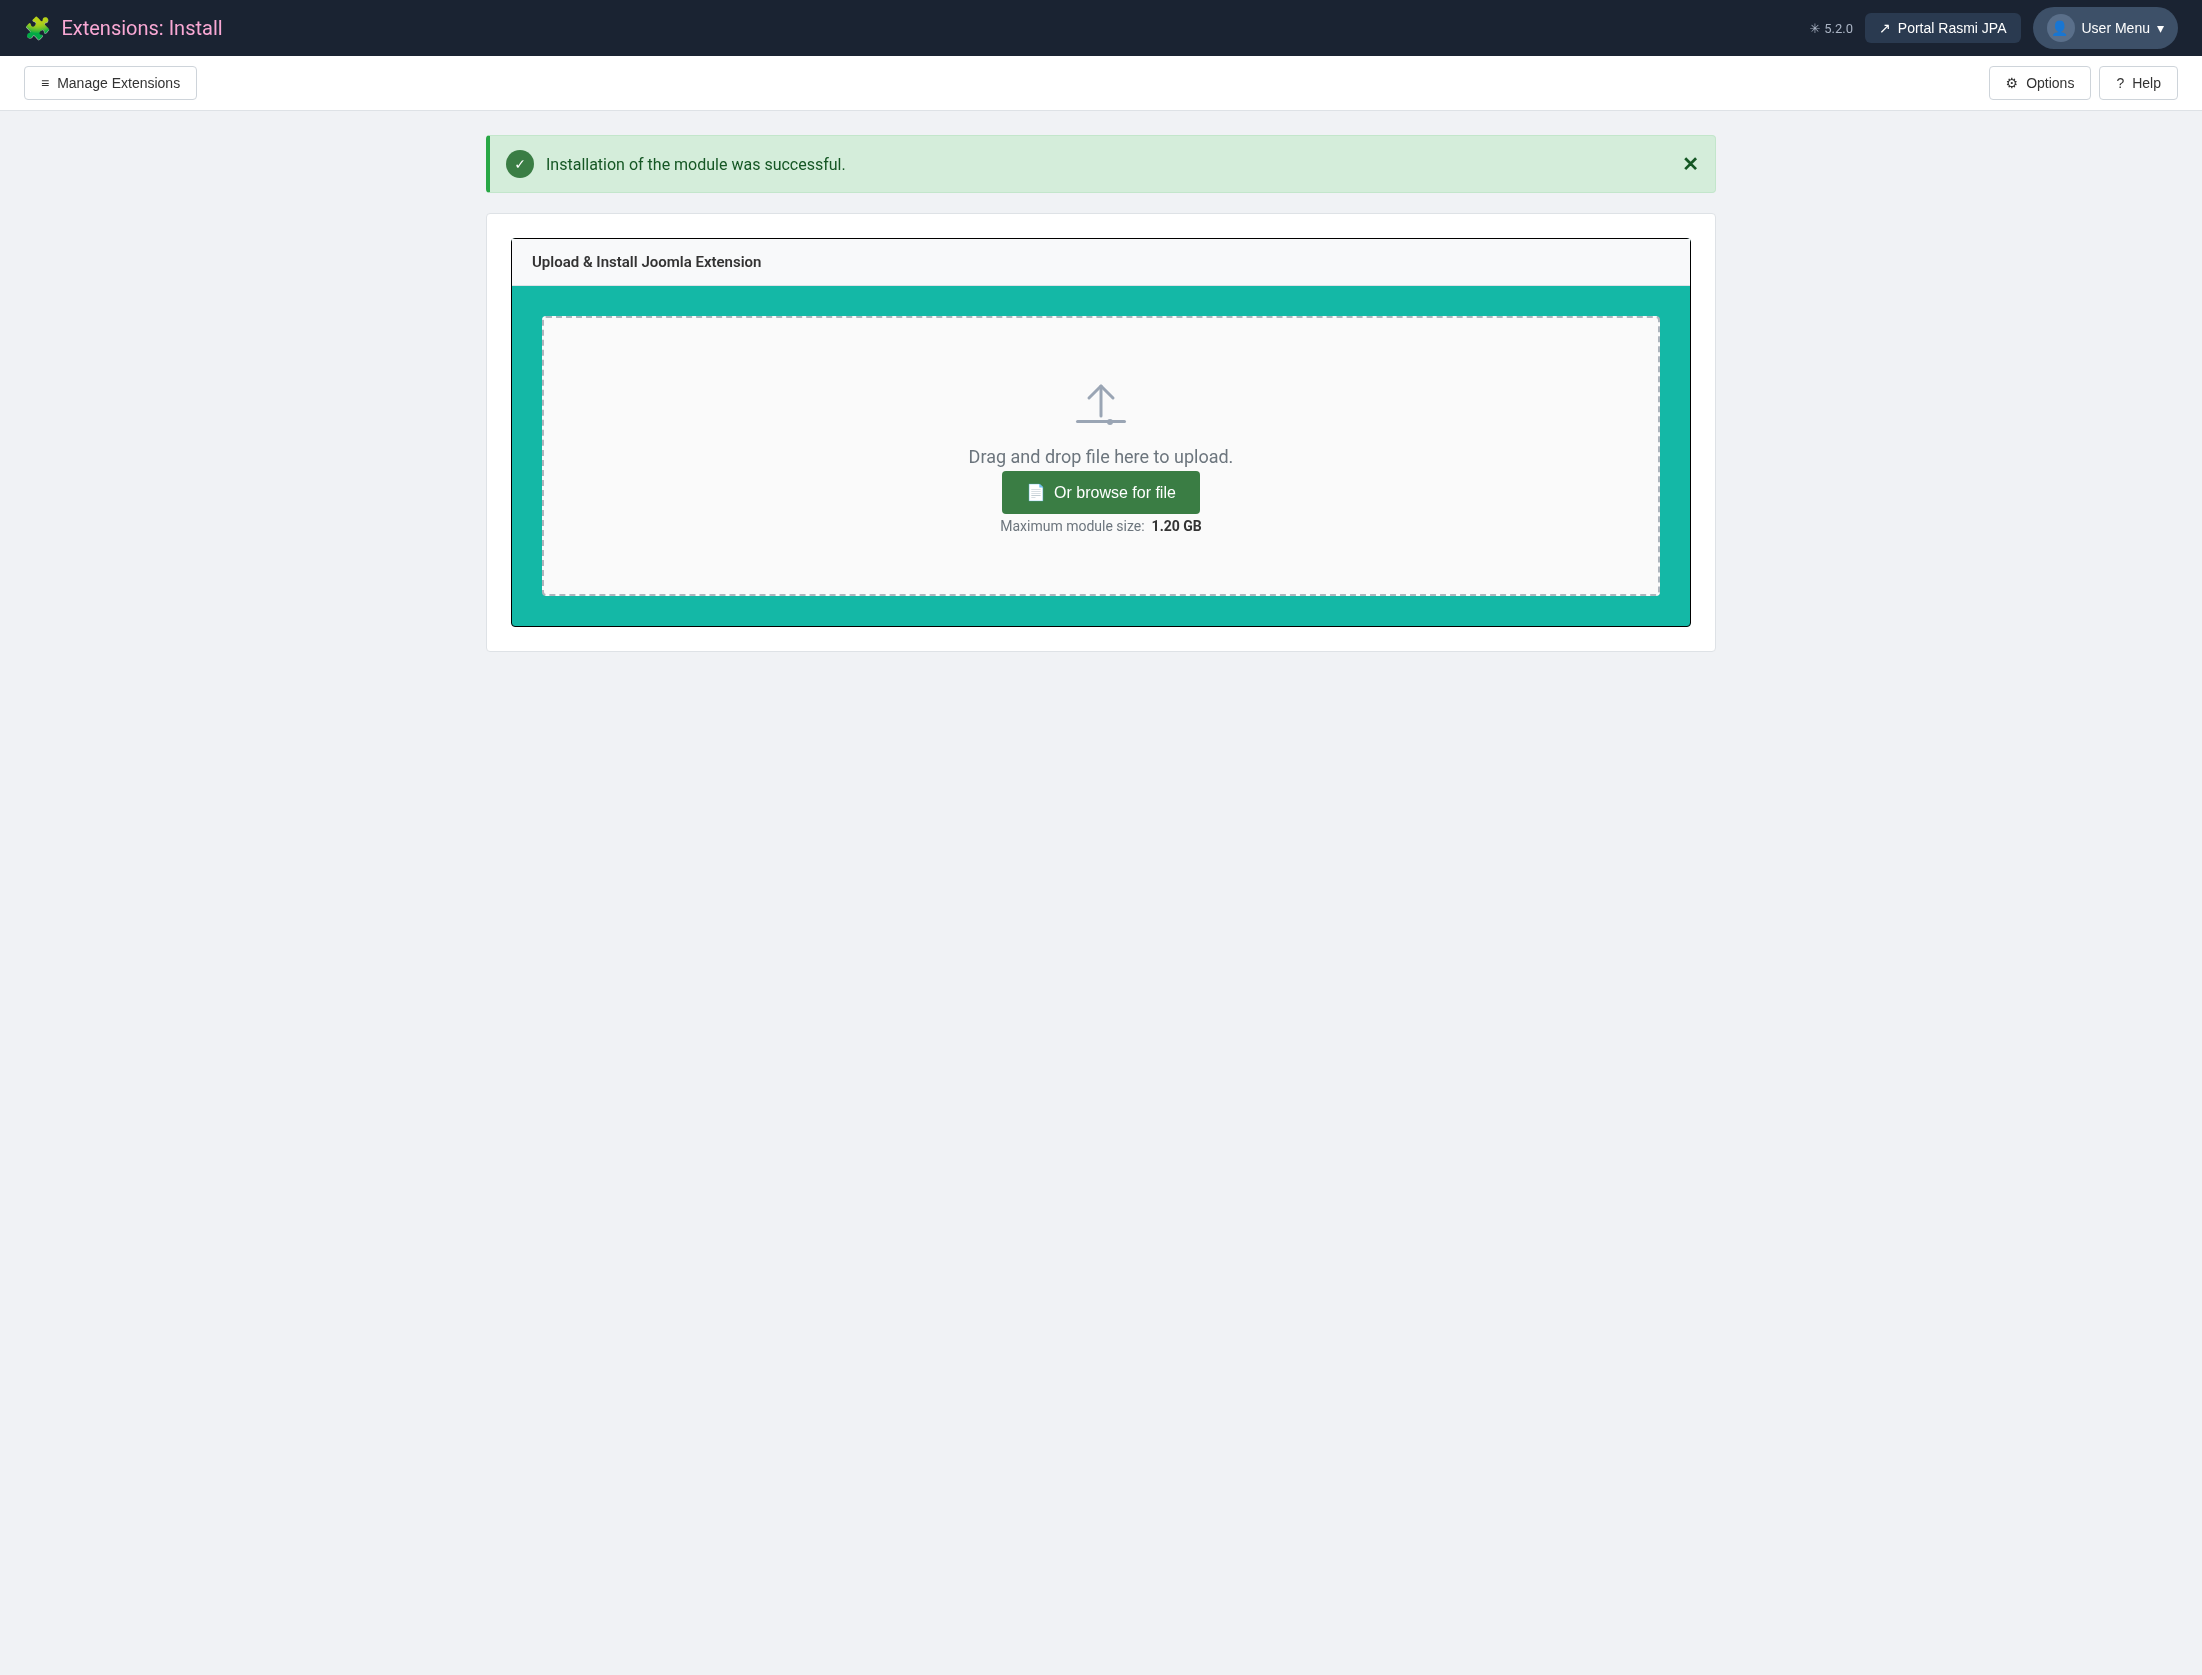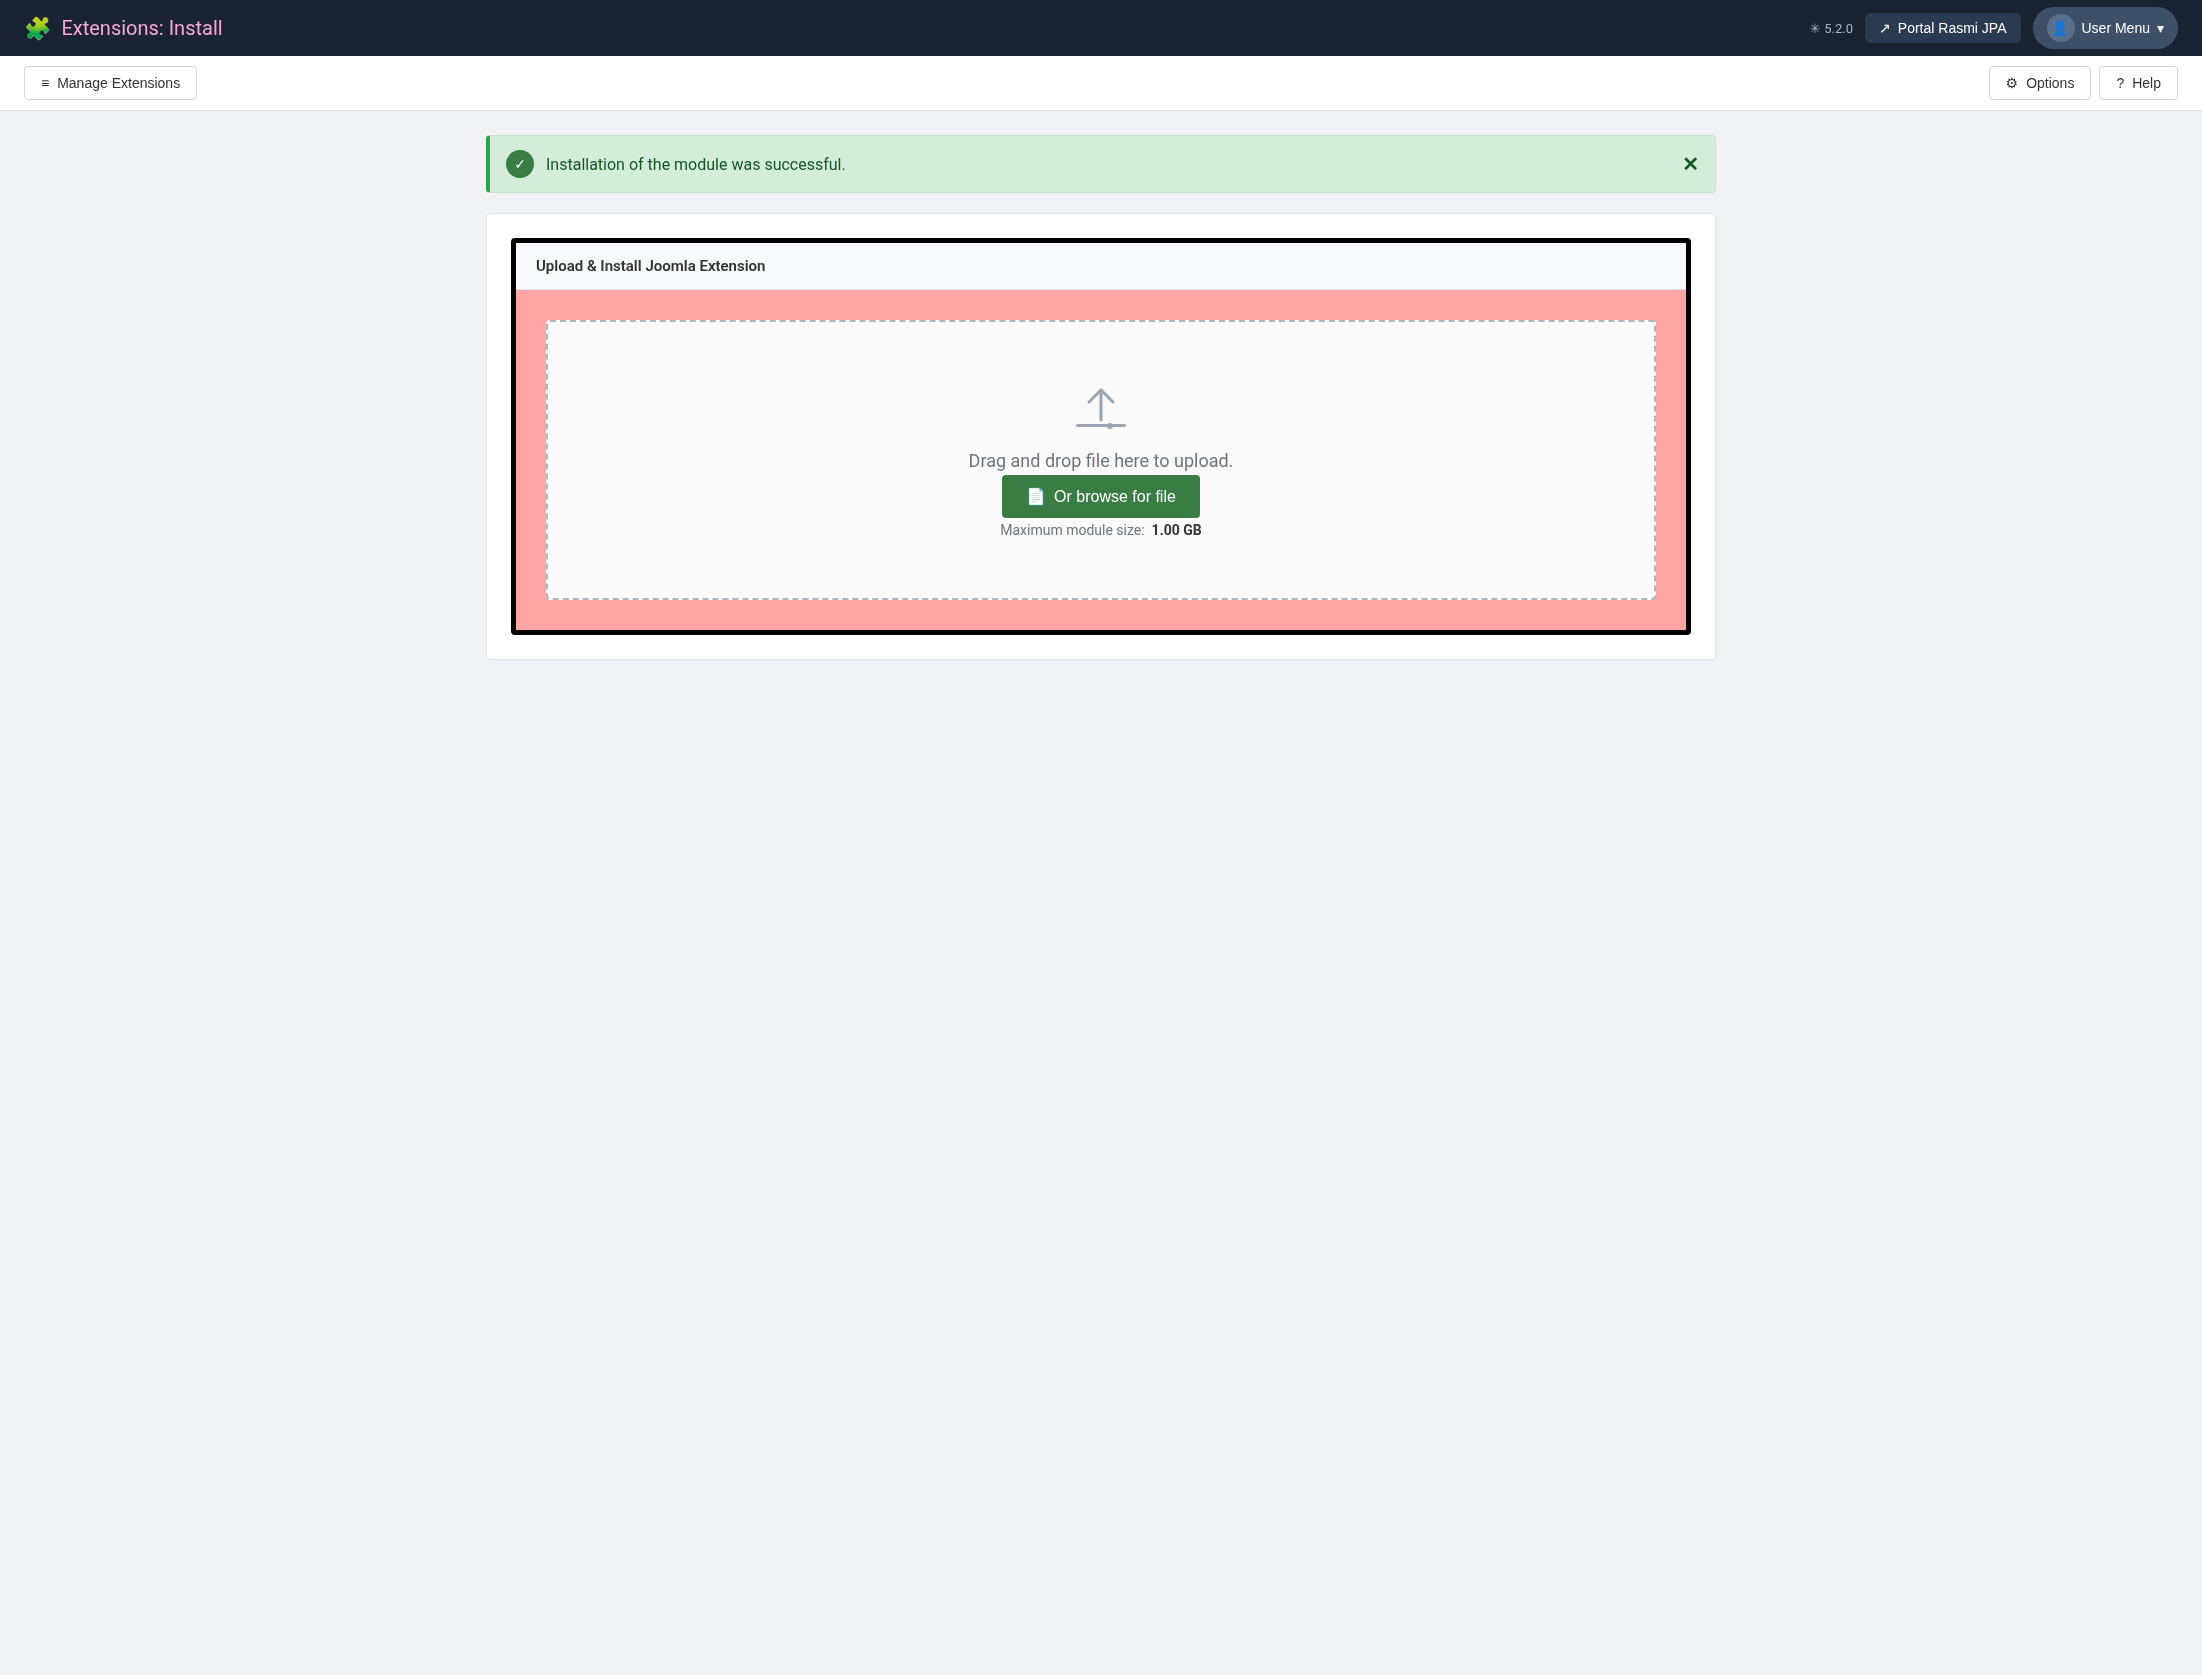--- a/index.html
+++ b/index.html
@@ -163,22 +163,22 @@
       text-decoration: none;
     }
     .tab.active {
       color: #2a3a50;
       font-weight: 600;
       border-bottom: 3px solid #2a5298;
     }
 
     
     .upload-card {
-      background: #fca5a5;
-      border: 5px solid #000000;
+      background: #14b8a6;
+      border: 1px solid #000000;
       border-radius: 4px;
       padding: 0;
       margin-top: 0;
     }
     .upload-card-header {
       padding: 14px 20px;
       font-size: 15px;
       font-weight: 600;
       color: #333;
       border-bottom: 1px solid #dee2e6;
@@ -318,21 +318,21 @@
                 <circle cx="39" cy="44" r="3" fill="#9aa5b4"></circle>
               </svg>
             </div>
             <span class="drag-text">Drag and drop file here to upload.</span>
             <button class="browse-btn">
               <span>📄</span>
               <span>Or browse for file</span>
             </button>
             <span class="max-size">
               <span>Maximum module size:</span>
-              &nbsp;<strong>1.00 GB</strong>
+              &nbsp;<strong>1.20 GB</strong>
             </span>
           </div>
         </div>
       </div>
     </div>
   </div>
 
 </div>
 
 

